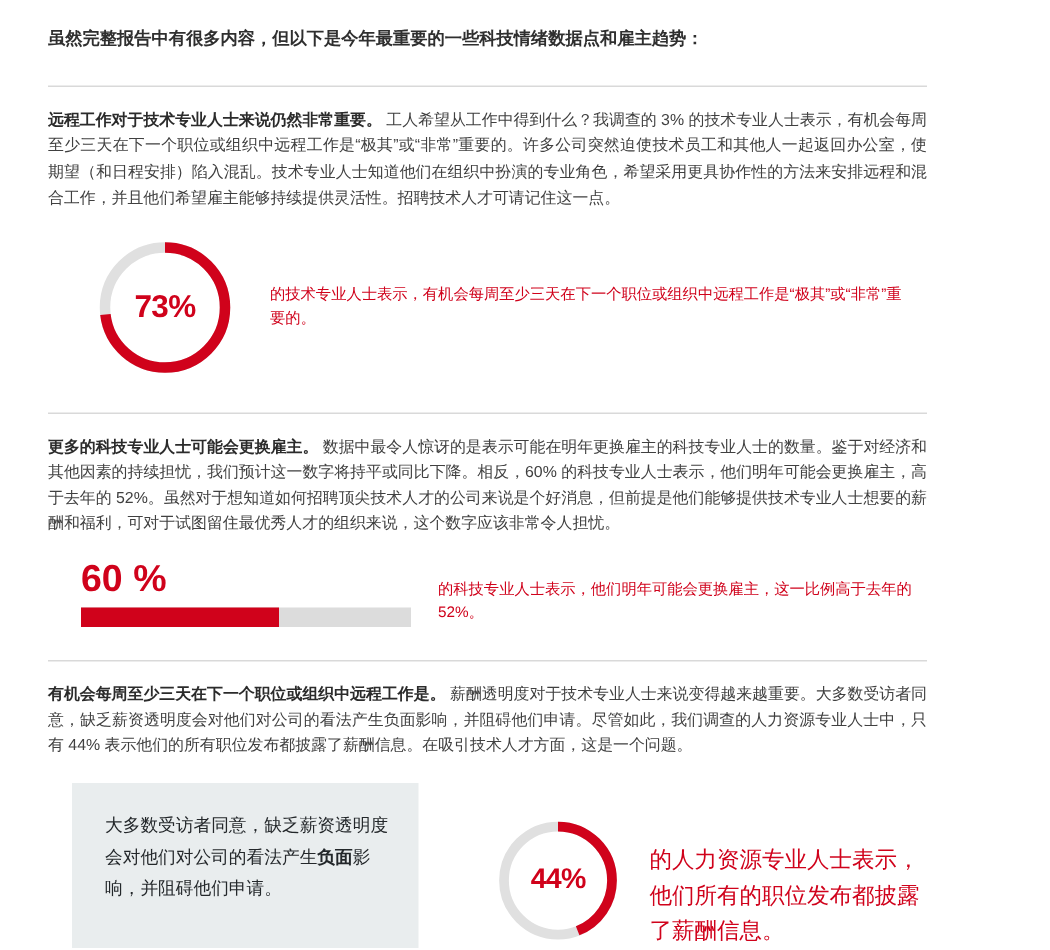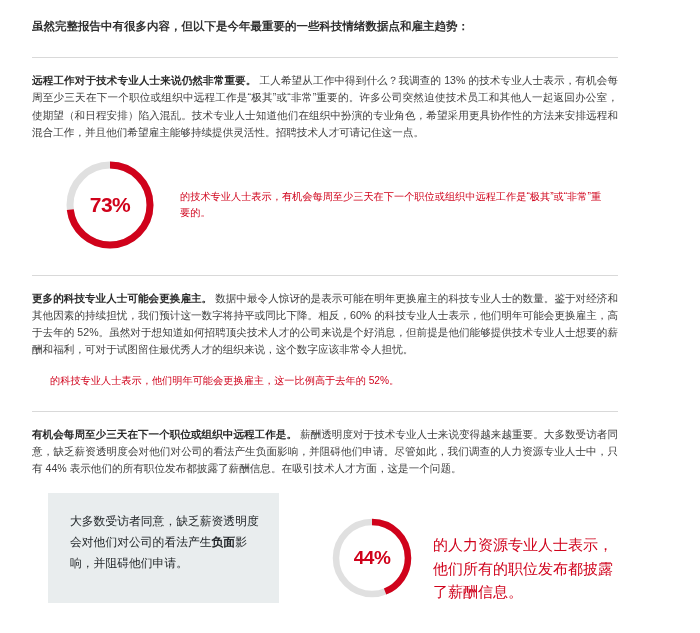--- a/index.html
+++ b/index.html
@@ -122,21 +122,21 @@
     color: #d0021b;
     line-height: 1.5;
     margin-left: 18px;
     padding-bottom: 1px;
     max-width: 420px;
   }
 
   
   .quote-row {
     display: flex;
-    align-items: flex-start;
+    align-items: flex-end;
     margin-top: 16px;
   }
   .quote-box {
     width: 240px;
     background: #e9edee;
     padding: 18px 20px 20px 22px;
     font-size: 11.8px;
     line-height: 1.75;
     color: #23272a;
     margin-left: 16px;
@@ -165,21 +165,21 @@
 <div class="page">
 
   <div class="intro">虽然完整报告中有很多内容，但以下是今年最重要的一些科技情绪数据点和雇主趋势：</div>
 
   <div class="spacer-md"></div>
 
   <div class="section">
     <div class="rule"></div>
     <div class="body-text">
       <b>远程工作对于技术专业人士来说仍然非常重要。</b>
-      <span>工人希望从工作中得到什么？我调查的 13% 的技术专业人士表示，有机会每周至少三天在下一个职位或组织中远程工作是“极其”或“非常”重要的。许多公司突然迫使技术员工和其他人一起返回办公室，使期望（和日程安排）陷入混乱。技术专业人士知道他们在组织中扮演的专业角色，希望采用更具协作性的方法来安排远程和混合工作，并且他们希望雇主能够持续提供灵活性。招聘技术人才可请记住这一点。</span>
+      <span>工人希望从工作中得到什么？我调查的 3% 的技术专业人士表示，有机会每周至少三天在下一个职位或组织中远程工作是“极其”或“非常”重要的。许多公司突然迫使技术员工和其他人一起返回办公室，使期望（和日程安排）陷入混乱。技术专业人士知道他们在组织中扮演的专业角色，希望采用更具协作性的方法来安排远程和混合工作，并且他们希望雇主能够持续提供灵活性。招聘技术人才可请记住这一点。</span>
     </div>
 
     <div class="stat-row">
       <div class="donut-wrap">
         <svg width="96" height="96" viewBox="0 0 96 96">
           <circle cx="48" cy="48" r="40" fill="none" stroke="#e0e0e0" stroke-width="7"></circle>
           <circle id="donut-0" cx="48" cy="48" r="40" fill="none" stroke="#d0021b" stroke-width="7" stroke-dasharray="183.4690109696439 251.32741228718345" transform="rotate(-90 48 48)" stroke-linecap="butt"></circle>
         </svg>
         <div class="donut-label">73%</div>
       </div>
@@ -190,20 +190,26 @@
   <div class="spacer-md"></div>
 
   <div class="section">
     <div class="rule"></div>
     <div class="body-text">
       <b>更多的科技专业人士可能会更换雇主。</b>
       <span>数据中最令人惊讶的是表示可能在明年更换雇主的科技专业人士的数量。鉴于对经济和其他因素的持续担忧，我们预计这一数字将持平或同比下降。相反，60% 的科技专业人士表示，他们明年可能会更换雇主，高于去年的 52%。虽然对于想知道如何招聘顶尖技术人才的公司来说是个好消息，但前提是他们能够提供技术专业人士想要的薪酬和福利，可对于试图留住最优秀人才的组织来说，这个数字应该非常令人担忧。</span>
     </div>
 
     <div class="bar-block">
+      <div class="bar-col">
+        <div class="bar-value">60 %</div>
+        <div class="bar-track">
+          <div class="bar-fill" id="bar-1" style="width: 60%;"></div>
+        </div>
+      </div>
       <div class="bar-callout">的科技专业人士表示，他们明年可能会更换雇主，这一比例高于去年的 52%。</div>
     </div>
   </div>
 
   <div class="spacer-md"></div>
 
   <div class="section">
     <div class="rule"></div>
     <div class="body-text">
       <b>有机会每周至少三天在下一个职位或组织中远程工作是。</b>

